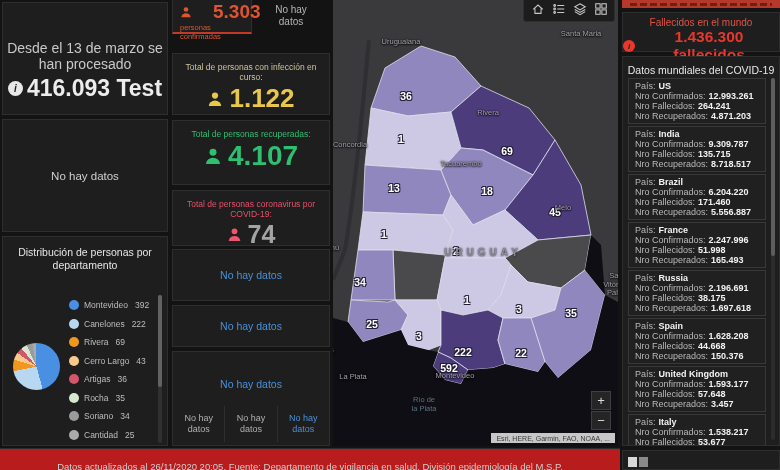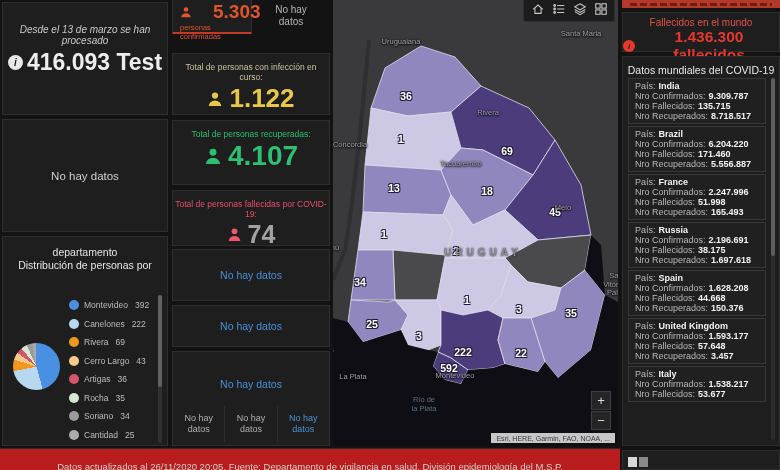--- a/index.html
+++ b/index.html
@@ -1,21 +1,21 @@
 <!DOCTYPE html>
 <html><head>
 <meta charset="utf-8">
 <style>
   html,body{margin:0;padding:0;background:#0e0e0e;}
   .app{position:relative;width:780px;height:470px;background:#131313;font-family:"Liberation Sans",sans-serif;overflow:hidden;}
   .panel{position:absolute;background:#1e1e1e;border:1px solid #2e2e2e;box-sizing:border-box;}
 
   
   #tests-panel{left:2px;top:2px;width:166px;height:113px;text-align:center;}
-  .tests-sub{margin-top:21px;font-size:10px;color:#c9c9c9;font-style:italic;}
+  .tests-sub{margin-top:37px;font-size:14px;color:#c9c9c9;}
   .tests-row{margin-top:3px;display:flex;justify-content:center;align-items:center;gap:4px;}
   .info-badge{width:15px;height:15px;border-radius:50%;background:#e8e8e8;color:#1e1e1e;font-weight:bold;font-size:10px;font-style:italic;display:inline-flex;align-items:center;justify-content:center;flex:none;}
   .tests-value{font-size:23px;font-weight:bold;color:#ededed;}
 
   #nodata-left{left:2px;top:119px;width:166px;height:113px;display:flex;align-items:center;justify-content:center;}
   .nodata-white{font-size:11.5px;color:#cfcfcf;}
 
   #dist-panel{left:2px;top:236px;width:166px;height:210px;}
   .dist-title{margin-top:9px;text-align:center;font-size:10.5px;color:#e6e6e6;line-height:13px;}
   #pie{position:absolute;left:10px;top:106px;width:47px;height:47px;border-radius:50%;}
@@ -121,22 +121,22 @@
       <span class="tests-value">416.093 Test</span>
     </div>
   </section>
 
   <section class="panel" id="nodata-left">
     <span class="nodata-white">No hay datos</span>
   </section>
 
   <section class="panel" id="dist-panel">
     <div class="dist-title">
+      <div>Distribución de personas por</div>
       <div>departamento</div>
-      <div>Distribución de personas por</div>
     </div>
     <div id="pie" style="background: conic-gradient(rgb(74, 144, 226) 0deg, rgb(74, 144, 226) 164.9deg, rgb(184, 216, 242) 164.9deg, rgb(184, 216, 242) 258.2deg, rgb(240, 151, 31) 258.2deg, rgb(240, 151, 31) 287.2deg, rgb(249, 201, 140) 287.2deg, rgb(249, 201, 140) 305.3deg, rgb(212, 86, 107) 305.3deg, rgb(212, 86, 107) 320.5deg, rgb(215, 232, 208) 320.5deg, rgb(215, 232, 208) 335.2deg, rgb(155, 155, 155) 335.2deg, rgb(155, 155, 155) 349.5deg, rgb(171, 171, 171) 349.5deg, rgb(171, 171, 171) 360deg);"></div>
     <div id="legend-list">
         <div class="legend-item">
           <span class="legend-dot" style="background: rgb(74, 144, 226);"></span>
           <span class="legend-label">Montevideo</span>
           <span class="legend-value">392</span>
         </div>
         <div class="legend-item">
           <span class="legend-dot" style="background: rgb(184, 216, 242);"></span>
@@ -210,21 +210,21 @@
     <div class="stat-row" style="color:#2fbf71;">
       <svg class="person" width="18" height="18" viewBox="0 0 16 16" fill="currentColor">
           <circle cx="8" cy="4.6" r="3.1"></circle>
           <path d="M1.8,15 a6.2,5.4 0 0 1 12.4,0 Z"></path>
         </svg>
       <span class="v-recov">4.107</span>
     </div>
   </section>
 
   <section class="panel stat-panel" id="death-panel">
-    <div class="stat-title t-death">Total de personas fallecidas por COVID-19:</div>
+    <div class="stat-title t-death">Total de personas coronavirus por COVID-19:</div>
     <div class="stat-row" style="color:#ee5570;">
       <svg class="person" width="15" height="15" viewBox="0 0 16 16" fill="currentColor">
           <circle cx="8" cy="4.6" r="3.1"></circle>
           <path d="M1.8,15 a6.2,5.4 0 0 1 12.4,0 Z"></path>
         </svg>
       <span class="v-death">74</span>
     </div>
   </section>
 
   <section class="panel nd-panel" id="ndA">
@@ -352,20 +352,26 @@
       <span class="info-badge red">i</span>
       <span class="wd-value">1.436.300 fallecidos</span>
     </div>
     <div class="wd-sub">Cantidad de fallecidos a causa del coronavirus a nivel mundial</div>
   </section>
 
   <section class="panel" id="world-panel">
     <div class="wp-title">Datos mundiales del COVID-19</div>
     <div id="country-list">
         <div class="country-block">
+          <div class="cline"><span class="ck">País:</span><span class="cv">US</span></div>
+          <div class="cline"><span class="ck">Nro Confirmados:</span><span class="cv">12.993.261</span></div>
+          <div class="cline"><span class="ck">Nro Fallecidos:</span><span class="cv">264.241</span></div>
+          <div class="cline"><span class="ck">Nro Recuperados:</span><span class="cv">4.871.203</span></div>
+        </div>
+        <div class="country-block">
           <div class="cline"><span class="ck">País:</span><span class="cv">India</span></div>
           <div class="cline"><span class="ck">Nro Confirmados:</span><span class="cv">9.309.787</span></div>
           <div class="cline"><span class="ck">Nro Fallecidos:</span><span class="cv">135.715</span></div>
           <div class="cline"><span class="ck">Nro Recuperados:</span><span class="cv">8.718.517</span></div>
         </div>
         <div class="country-block">
           <div class="cline"><span class="ck">País:</span><span class="cv">Brazil</span></div>
           <div class="cline"><span class="ck">Nro Confirmados:</span><span class="cv">6.204.220</span></div>
           <div class="cline"><span class="ck">Nro Fallecidos:</span><span class="cv">171.460</span></div>
           <div class="cline"><span class="ck">Nro Recuperados:</span><span class="cv">5.556.887</span></div>

